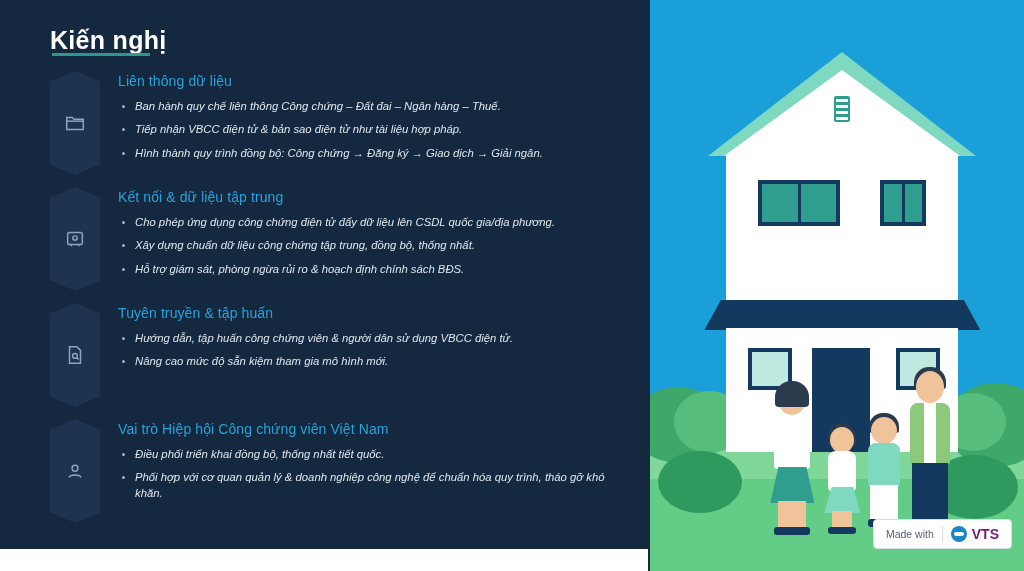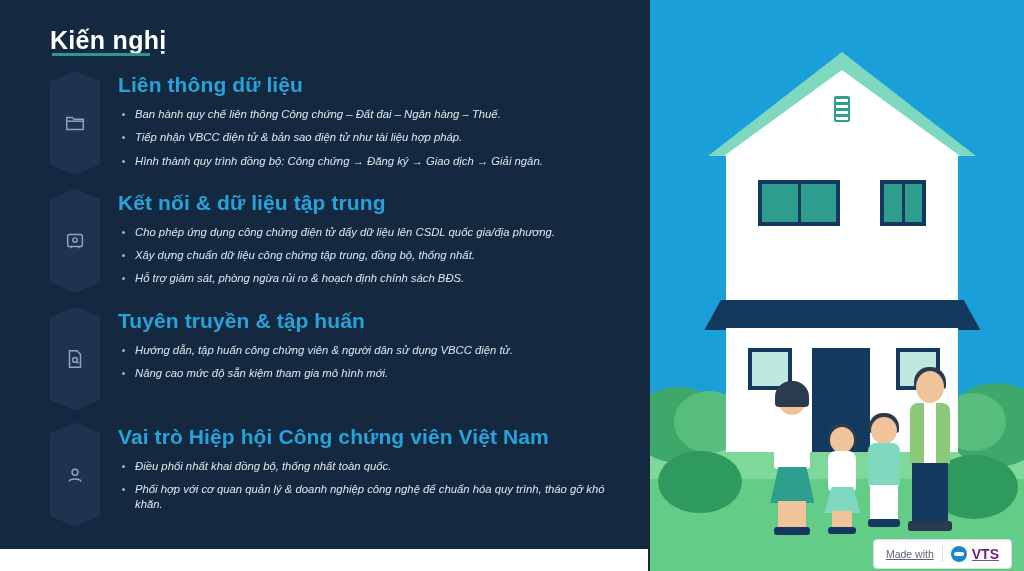--- a/index.html
+++ b/index.html
@@ -68,22 +68,22 @@
     display: flex;
     align-items: center;
     justify-content: center;
     color: #8fa5bd;
   }
   .badge svg { display: block; }
 
   .sec-body { flex: 1; padding-top: 2px; }
   .sec-title {
     color: #27a3db;
-    font-size: 21px;
-    font-weight: bold;
+    font-size: 14px;
+    font-weight: normal;
     margin-bottom: 10px;
     letter-spacing: .1px;
   }
   .bullets { list-style: none; font-style: italic; }
   .bullets li {
     position: relative;
     color: #dfe7ef;
     font-size: 11.3px;
     line-height: 1.35;
     padding-left: 17px;
@@ -202,31 +202,30 @@
   .win2.r { left: 188px; top: 296px; }
 
   
   .person { position: absolute; }
   .head { border-radius: 50%; }
   .body { border-radius: 8px 8px 4px 4px; }
 
   
   .watermark {
     position: absolute;
-    right: 12px; bottom: 2px;
+    right: 12px; bottom: 22px;
     display: flex;
     align-items: center;
     gap: 8px;
     background: #ffffff;
     border: 1px solid #d8dde3;
     border-radius: 4px;
     padding: 6px 12px;
     font-size: 10.5px;
     color: #5a6472;
-    text-decoration: underline;
   }
   .watermark .sep { width: 1px; height: 16px; background: #d8dde3; }
   .watermark .vts {
     display: flex; align-items: center; gap: 5px;
     color: #701a75; font-weight: bold; font-size: 14px;
   }
   .vts-mark { width: 16px; height: 16px; border-radius: 50%; background: #1b86c8; position: relative; }
   .vts-mark::after {
     content: ""; position: absolute; left: 3px; top: 6px; width: 10px; height: 4px;
     background: #ffffff; border-radius: 2px;
@@ -313,21 +312,21 @@
           <div class="glyph">
             <svg width="22" height="22" viewBox="0 0 24 24" fill="none" stroke="#8fa5bd" stroke-width="1.6">
               <circle cx="12" cy="9" r="3.2"></circle>
                 <path d="M5.5 19c1.2-3.4 11.8-3.4 13 0"></path>
             </svg>
           </div>
         </div>
         <div class="sec-body">
           <div class="sec-title">Vai trò Hiệp hội Công chứng viên Việt Nam</div>
           <ul class="bullets">
-            <li>Điều phối nhất khai đồng bộ, thống nhất toàn quốc.</li>
+            <li>Điều phối triển khai đồng bộ, thống nhất tiết quốc.</li>
             <li>Phối hợp với cơ quan quản lý &amp; doanh nghiệp công nghệ để chuẩn hóa quy trình, tháo gỡ khó khăn.</li>
           </ul>
         </div>
       </div>
 
     </div>
     <div class="bottom-strip"></div>
   </div>
 
   <div class="right">

